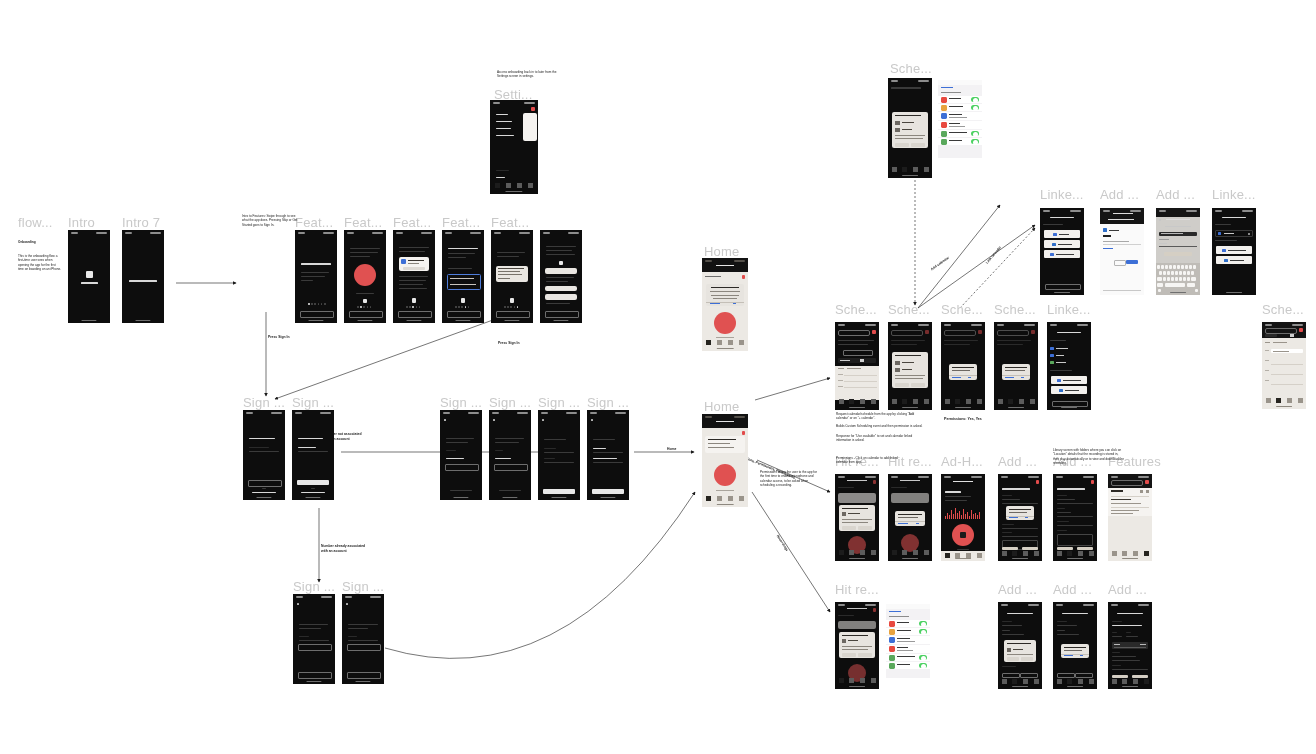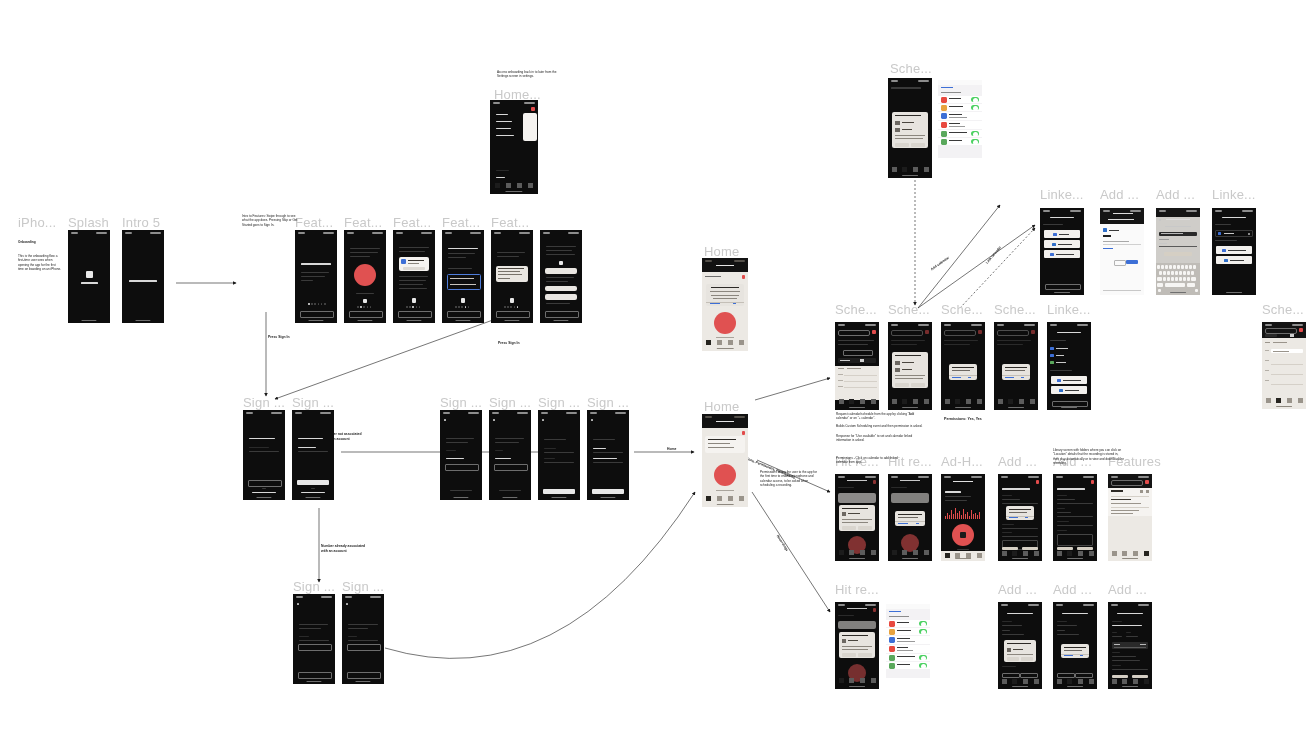--- a/index.html
+++ b/index.html
@@ -82,29 +82,29 @@
       <path d="M755,400 L830,378"></path>
       <path d="M757,460 L830,492"></path>
       <path d="M752,492 L830,612"></path>
       <path d="M918,308 L1035,225"></path>
       <path d="M918,308 L1000,205"></path>
       <path d="M915,180 L915,305" stroke-dasharray="2,2"></path>
       <path d="M960,308 L1035,228" stroke-dasharray="2,2"></path>
     </g>
   </svg>
 
-  <div class="flabel" style="left:18px;top:216px">iPho...</div>
-  <div class="flabel" style="left:68px;top:216px">Splash</div>
-  <div class="flabel" style="left:122px;top:216px">Intro 5</div>
+  <div class="flabel" style="left:18px;top:216px">flow...</div>
+  <div class="flabel" style="left:68px;top:216px">Intro</div>
+  <div class="flabel" style="left:122px;top:216px">Intro 7</div>
   <div class="flabel" style="left:295px;top:216px">Feat...</div>
   <div class="flabel" style="left:344px;top:216px">Feat...</div>
   <div class="flabel" style="left:393px;top:216px">Feat...</div>
   <div class="flabel" style="left:442px;top:216px">Feat...</div>
   <div class="flabel" style="left:491px;top:216px">Feat...</div>
-  <div class="flabel" style="left:494px;top:88px">Home...</div>
+  <div class="flabel" style="left:494px;top:88px">Setti...</div>
   <div class="flabel" style="left:243px;top:396px">Sign ...</div>
   <div class="flabel" style="left:292px;top:396px">Sign ...</div>
   <div class="flabel" style="left:440px;top:396px">Sign ...</div>
   <div class="flabel" style="left:489px;top:396px">Sign ...</div>
   <div class="flabel" style="left:538px;top:396px">Sign ...</div>
   <div class="flabel" style="left:587px;top:396px">Sign ...</div>
   <div class="flabel" style="left:293px;top:580px">Sign ...</div>
   <div class="flabel" style="left:342px;top:580px">Sign ...</div>
   <div class="flabel" style="left:704px;top:245px">Home</div>
   <div class="flabel" style="left:704px;top:400px">Home</div>

